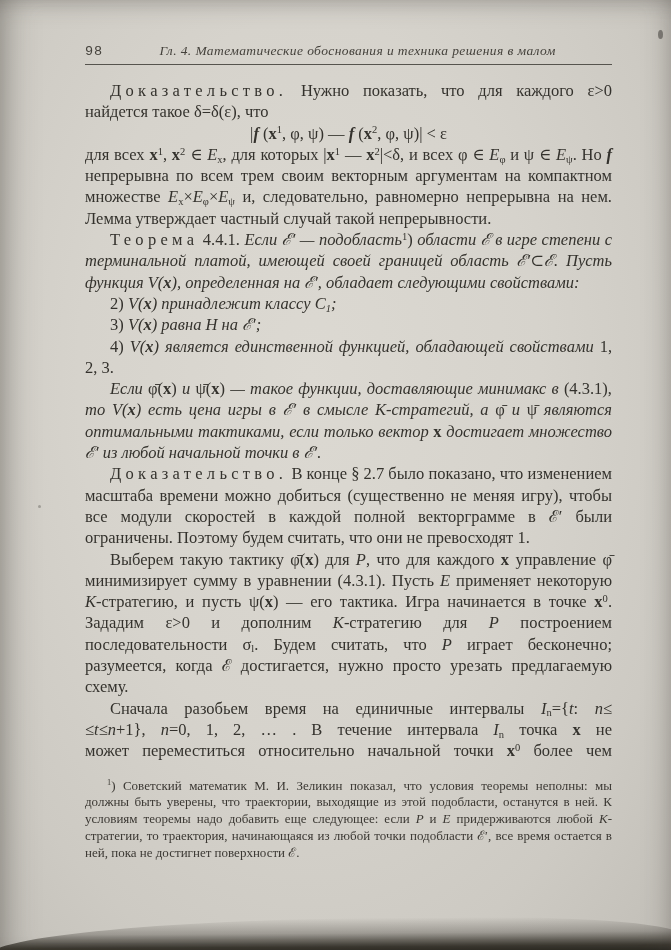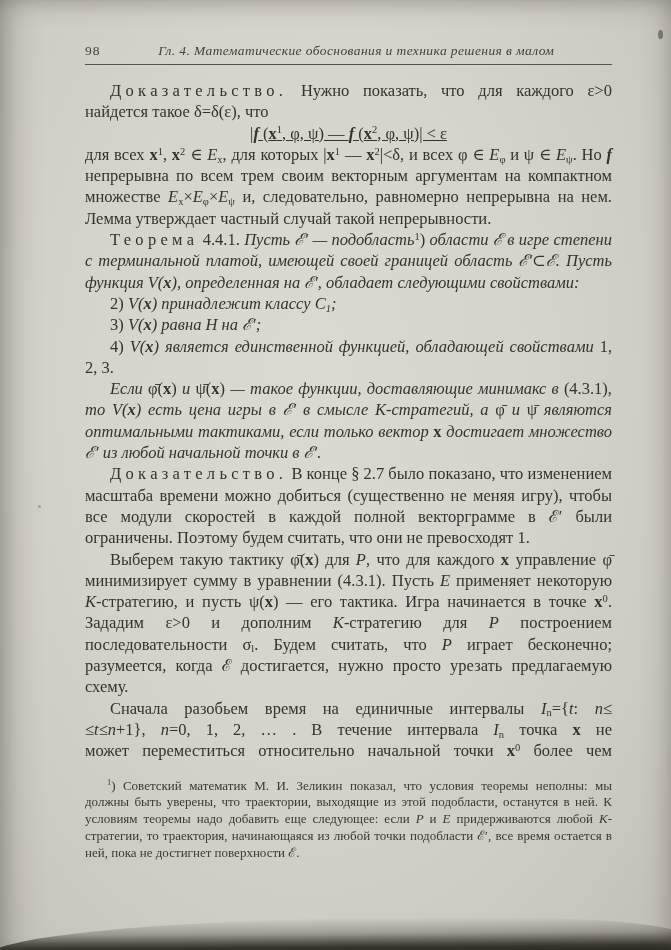--- a/index.html
+++ b/index.html
@@ -30,20 +30,21 @@
     width: 527px;
   }
   .running-head {
     display: flex;
     align-items: baseline;
     font-size: 13.5px;
     color: #45423c;
   }
   .page-num {
     letter-spacing: 1px;
+    font-family: Liberation Mono, monospace;
   }
   .head-title {
     flex: 1;
     text-align: center;
     font-style: italic;
     letter-spacing: 0.4px;
     white-space: nowrap;
     margin-top: 19px;
   }
   .head-rule {
@@ -56,21 +57,20 @@
     line-height: 21.3px;
     text-align: justify;
   }
   p.block { margin: 0; }
   .indent { text-indent: 25px; }
   .gap { margin-top: 9px; }
   .formula {
     text-align: center;
     text-indent: 0;
     margin: 9px 0 9px;
-    text-decoration: underline;
   }
   .force { text-align-last: justify; }
   .sp { letter-spacing: 0.26em; }
   sup {
     font-size: 64%; line-height: 0;
     vertical-align: baseline; position: relative; top: -0.5em;
   }
   sub {
     font-size: 64%; line-height: 0;
     vertical-align: baseline; position: relative; top: 0.25em;
@@ -113,21 +113,21 @@
     <div class="running-head">
       <span class="page-num">98</span>
       <span class="head-title">Гл. 4. Математические обоснования и техника решения в малом</span>
     </div>
     <div class="head-rule"></div>
 
     <div class="text-column">
         <p class="block indent"><span class="sp">Доказательство.</span> Нужно показать, что для каждого ε&gt;0 найдется такое δ=δ(ε), что</p>
         <p class="block formula">|<b><i>f</i></b> (<b>x</b><sup>1</sup>, φ, ψ) — <b><i>f</i></b> (<b>x</b><sup>2</sup>, φ, ψ)| &lt; ε</p>
         <p class="block ">для всех <b>x</b><sup>1</sup>, <b>x</b><sup>2</sup> ∈ <i>E</i><sub>x</sub>, для которых |<b>x</b><sup>1</sup> — <b>x</b><sup>2</sup>|&lt;δ, и всех φ ∈ <i>E</i><sub>φ</sub> и ψ ∈ <i>E</i><sub>ψ</sub>. Но <b><i>f</i></b> непрерывна по всем трем своим векторным аргументам на компактном множестве <i>E</i><sub>x</sub>×<i>E</i><sub>φ</sub>×<i>E</i><sub>ψ</sub> и, следовательно, равномерно непрерывна на нем. Лемма утверждает частный случай такой непрерывности.</p>
-        <p class="block indent gap"><span class="sp">Теорема</span> 4.4.1. <i>Пусть ℰ′ — подобласть</i><sup>1</sup>) <i>области ℰ в игре степени с терминальной платой, имеющей своей границей область ℰ′⊂ℰ. Пусть функция V(<b>x</b>), определенная на ℰ′, обладает следующими свойствами:</i></p>
+        <p class="block indent gap"><span class="sp">Теорема</span> 4.4.1. <i>Если ℰ′ — подобласть</i><sup>1</sup>) <i>области ℰ в игре степени с терминальной платой, имеющей своей границей область ℰ′⊂ℰ. Пусть функция V(<b>x</b>), определенная на ℰ′, обладает следующими свойствами:</i></p>
         <p class="block indent">2) <i>V(<b>x</b>) принадлежит классу C<sub>1</sub>;</i></p>
         <p class="block indent">3) <i>V(<b>x</b>) равна H на ℰ′;</i></p>
         <p class="block indent">4) <i>V(<b>x</b>) является единственной функцией, обладающей свойствами</i> 1, 2, 3.</p>
         <p class="block indent"><i>Если</i> φ̄(<b>x</b>) <i>и</i> ψ̄(<b>x</b>) <i>— такое функции, доставляющие минимакс в</i> (4.3.1), <i>то V(<b>x</b>) есть цена игры в ℰ′ в смысле K-стратегий, а</i> φ̄ <i>и</i> ψ̄ <i>являются оптимальными тактиками, если только вектор</i> <b>x</b> <i>достигает множество ℰ′ из любой начальной точки в ℰ′.</i></p>
         <p class="block indent gap"><span class="sp">Доказательство.</span> В конце § 2.7 было показано, что изменением масштаба времени можно добиться (существенно не меняя игру), чтобы все модули скоростей в каждой полной векторграмме в ℰ′ были ограничены. Поэтому будем считать, что они не превосходят 1.</p>
         <p class="block indent gap">Выберем такую тактику φ̄(<b>x</b>) для <i>P</i>, что для каждого <b>x</b> управление φ̄ минимизирует сумму в уравнении (4.3.1). Пусть <i>E</i> применяет некоторую <i>K</i>-стратегию, и пусть ψ(<b>x</b>) — его тактика. Игра начинается в точке <b>x</b><sup>0</sup>. Зададим ε&gt;0 и дополним <i>K</i>-стратегию для <i>P</i> построением последовательности σ<sub>l</sub>. Будем считать, что <i>P</i> играет бесконечно; разумеется, когда ℰ достигается, нужно просто урезать предлагаемую схему.</p>
         <p class="block indent gap force">Сначала разобьем время на единичные интервалы <i>I</i><sub>n</sub>={<i>t</i>: <i>n</i>≤<br>≤<i>t</i>≤<i>n</i>+1}, <i>n</i>=0, 1, 2, … . В течение интервала <i>I</i><sub>n</sub> точка <b>x</b> не<br>может переместиться относительно начальной точки <b>x</b><sup>0</sup> более чем</p>
       </div>
 
     <div class="footnote">

